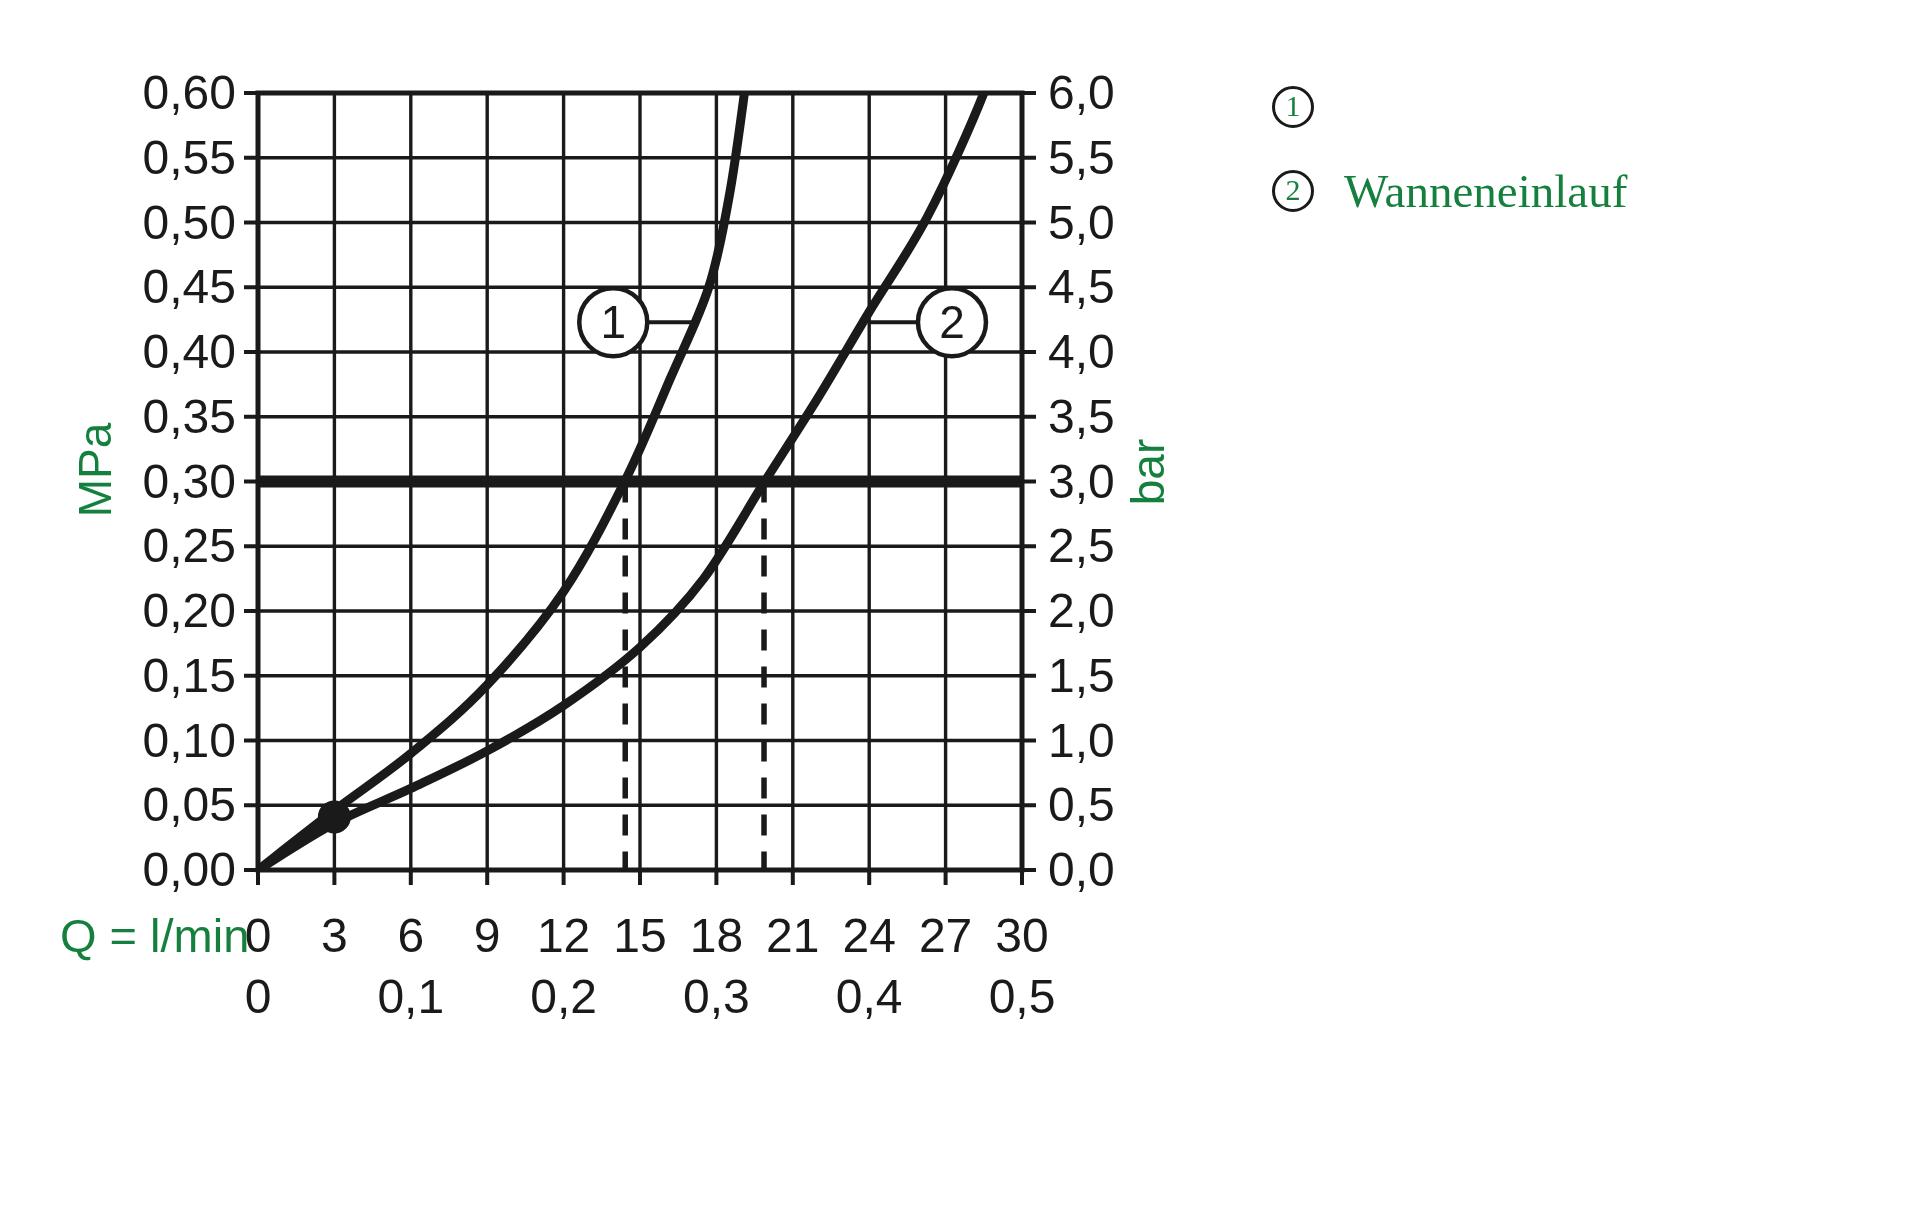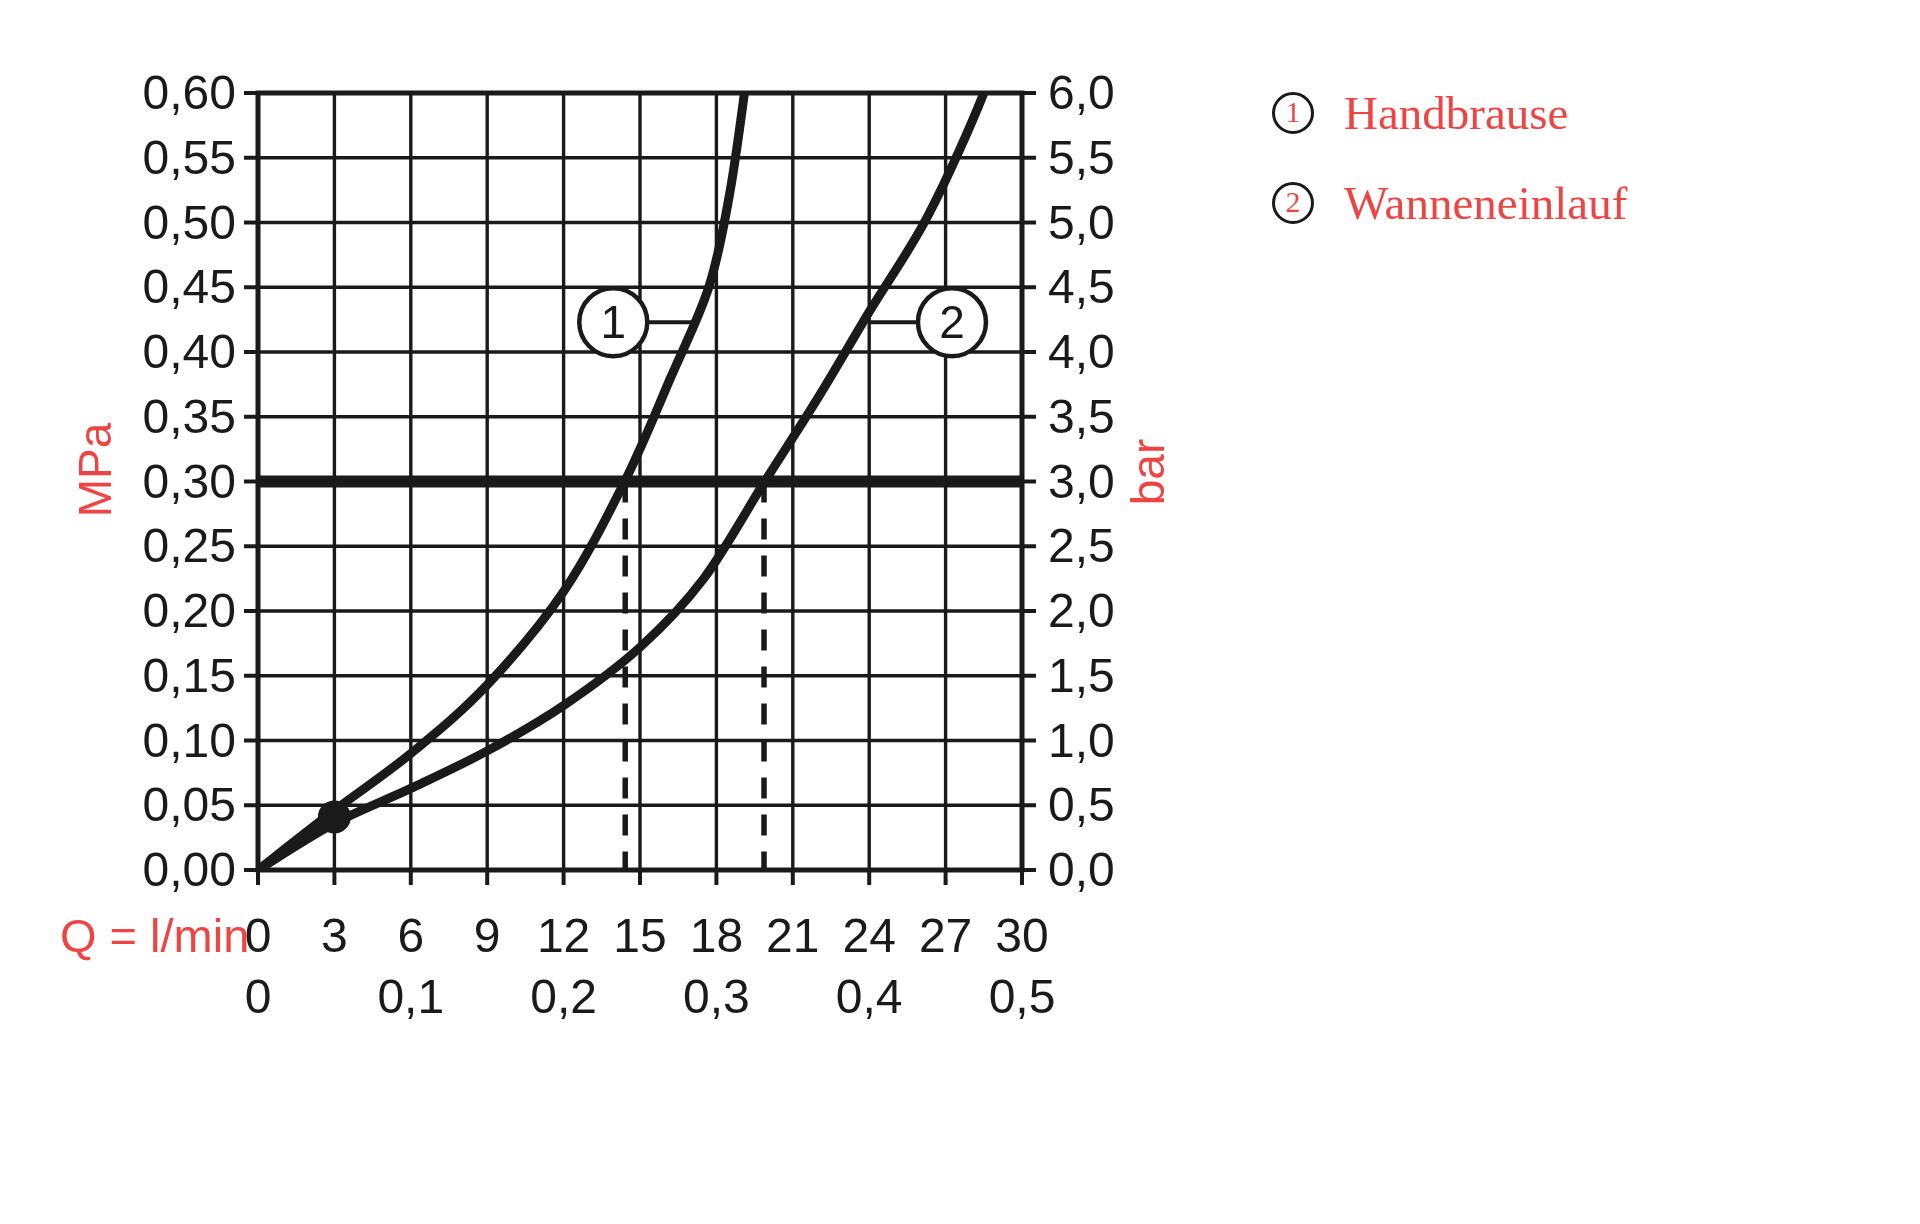--- a/index.html
+++ b/index.html
@@ -1,17 +1,17 @@
 <!DOCTYPE html>
 <html><head>
 <meta charset="utf-8">
 <style>
   html,body{margin:0;padding:0;background:#fff;}
   .stage{position:relative;width:1772px;height:1224px;background:#ffffff;overflow:hidden;
-         font-family:"Liberation Sans",sans-serif;color:#ef4444;}
+         font-family:"Liberation Sans",sans-serif;color:#15803d;}
   .vlabel{position:absolute;font-size:46px;white-space:nowrap;
           transform:translate(-50%,-50%) rotate(-90deg);}
   .xunit{position:absolute;left:60px;width:183px;text-align:left;font-size:47px;
          white-space:nowrap;transform:translateY(-50%);}
   .legend{position:absolute;left:1272px;top:86px;}
   .legend-row{display:flex;align-items:center;margin-bottom:36px;}
   .legend-circle{width:42px;height:42px;box-sizing:border-box;border:3px solid #1a1a1a;
                  border-radius:50%;display:flex;align-items:center;justify-content:center;
                  font-family:"Liberation Serif",serif;font-size:30px;line-height:1;
                  padding-bottom:2px;flex:0 0 auto;}
@@ -156,21 +156,20 @@
   <div class="vlabel" id="unit-mpa" style="left:95px;top:470px;">MPa</div>
 
   <div class="vlabel" id="unit-bar" style="left:1148px;top:472px;">bar</div>
 
   <div class="xunit" style="top:935px;">Q = l/min</div>
 
 
   <div class="legend">
     <div class="legend-row">
       <div class="legend-circle">1</div>
-      <div class="legend-label">Handbrause</div>
     </div>
     <div class="legend-row">
       <div class="legend-circle">2</div>
       <div class="legend-label">Wanneneinlauf</div>
     </div>
   </div>
 
 </div>
 
 </body></html>

